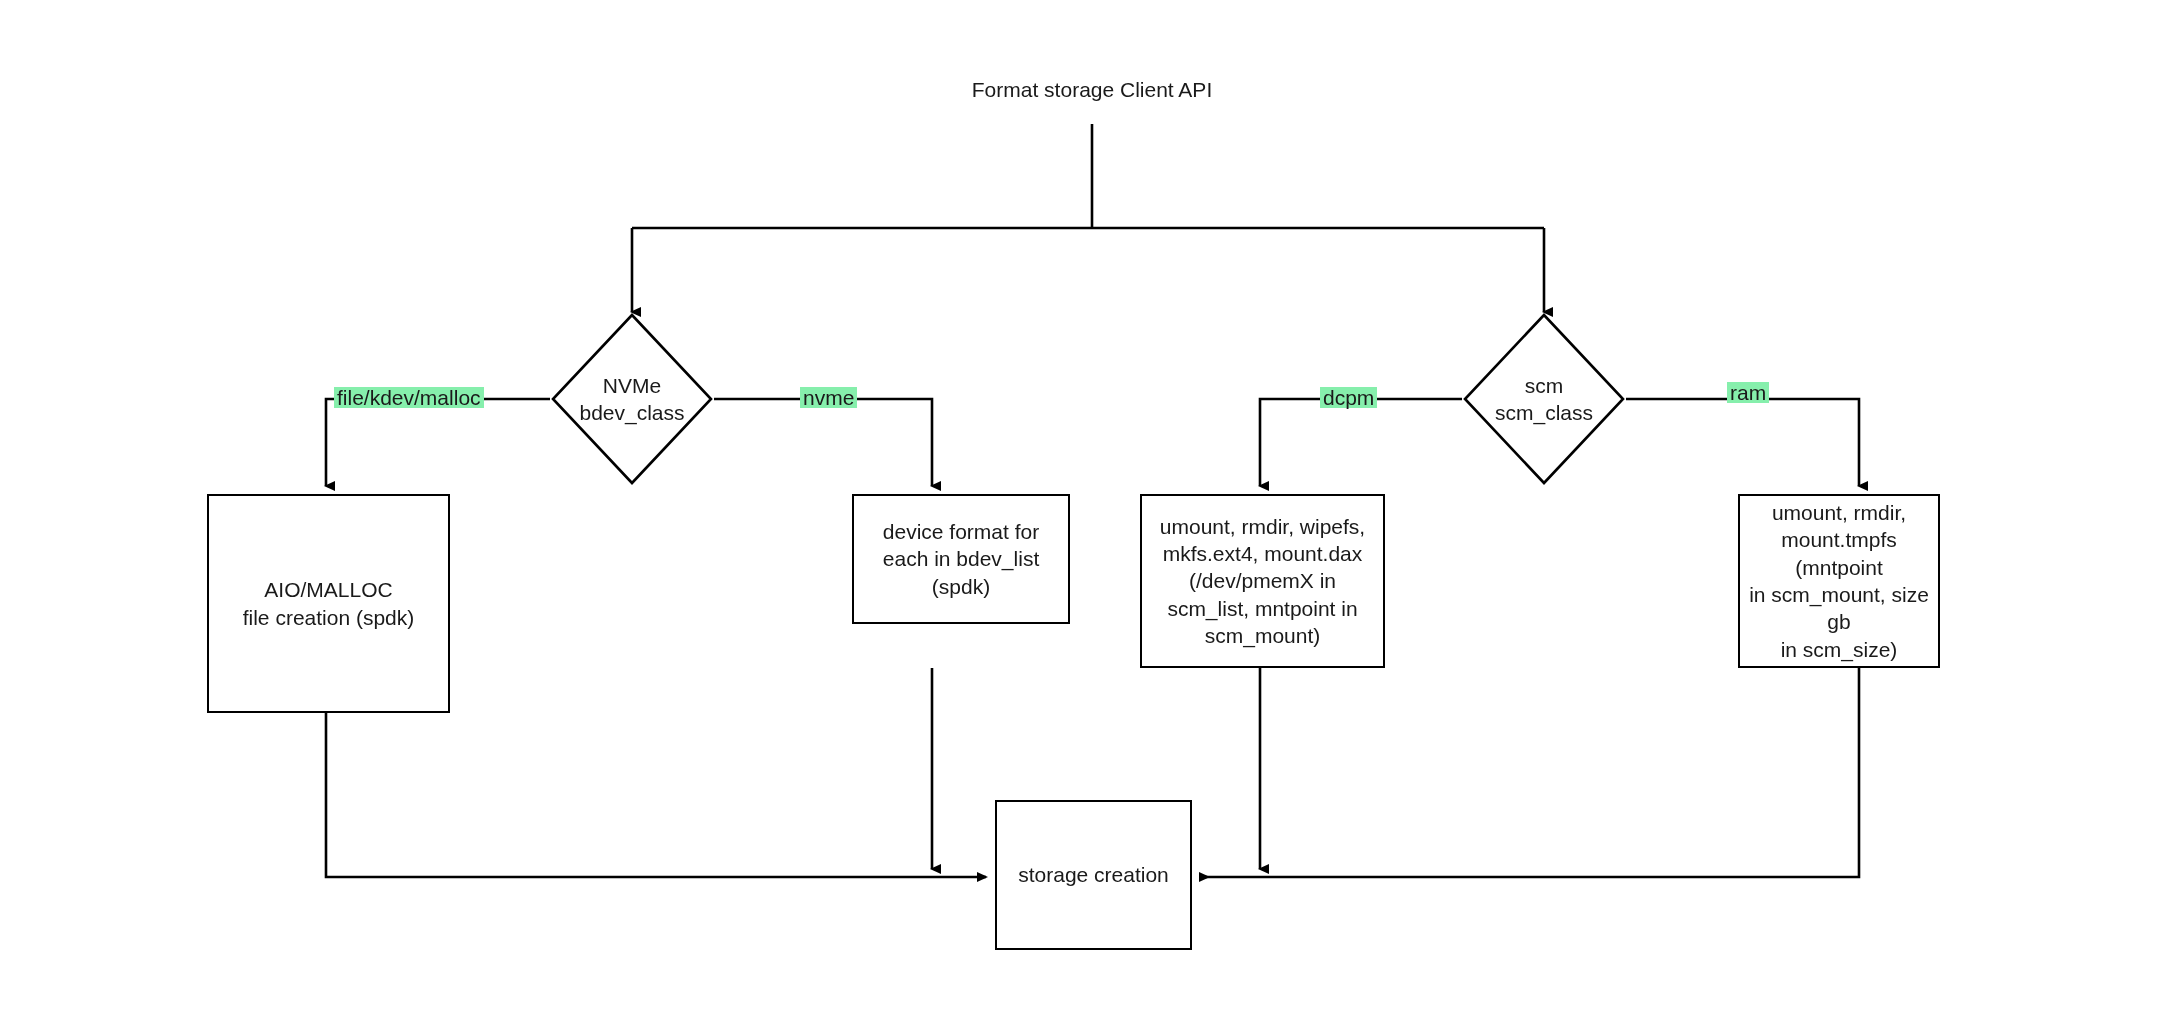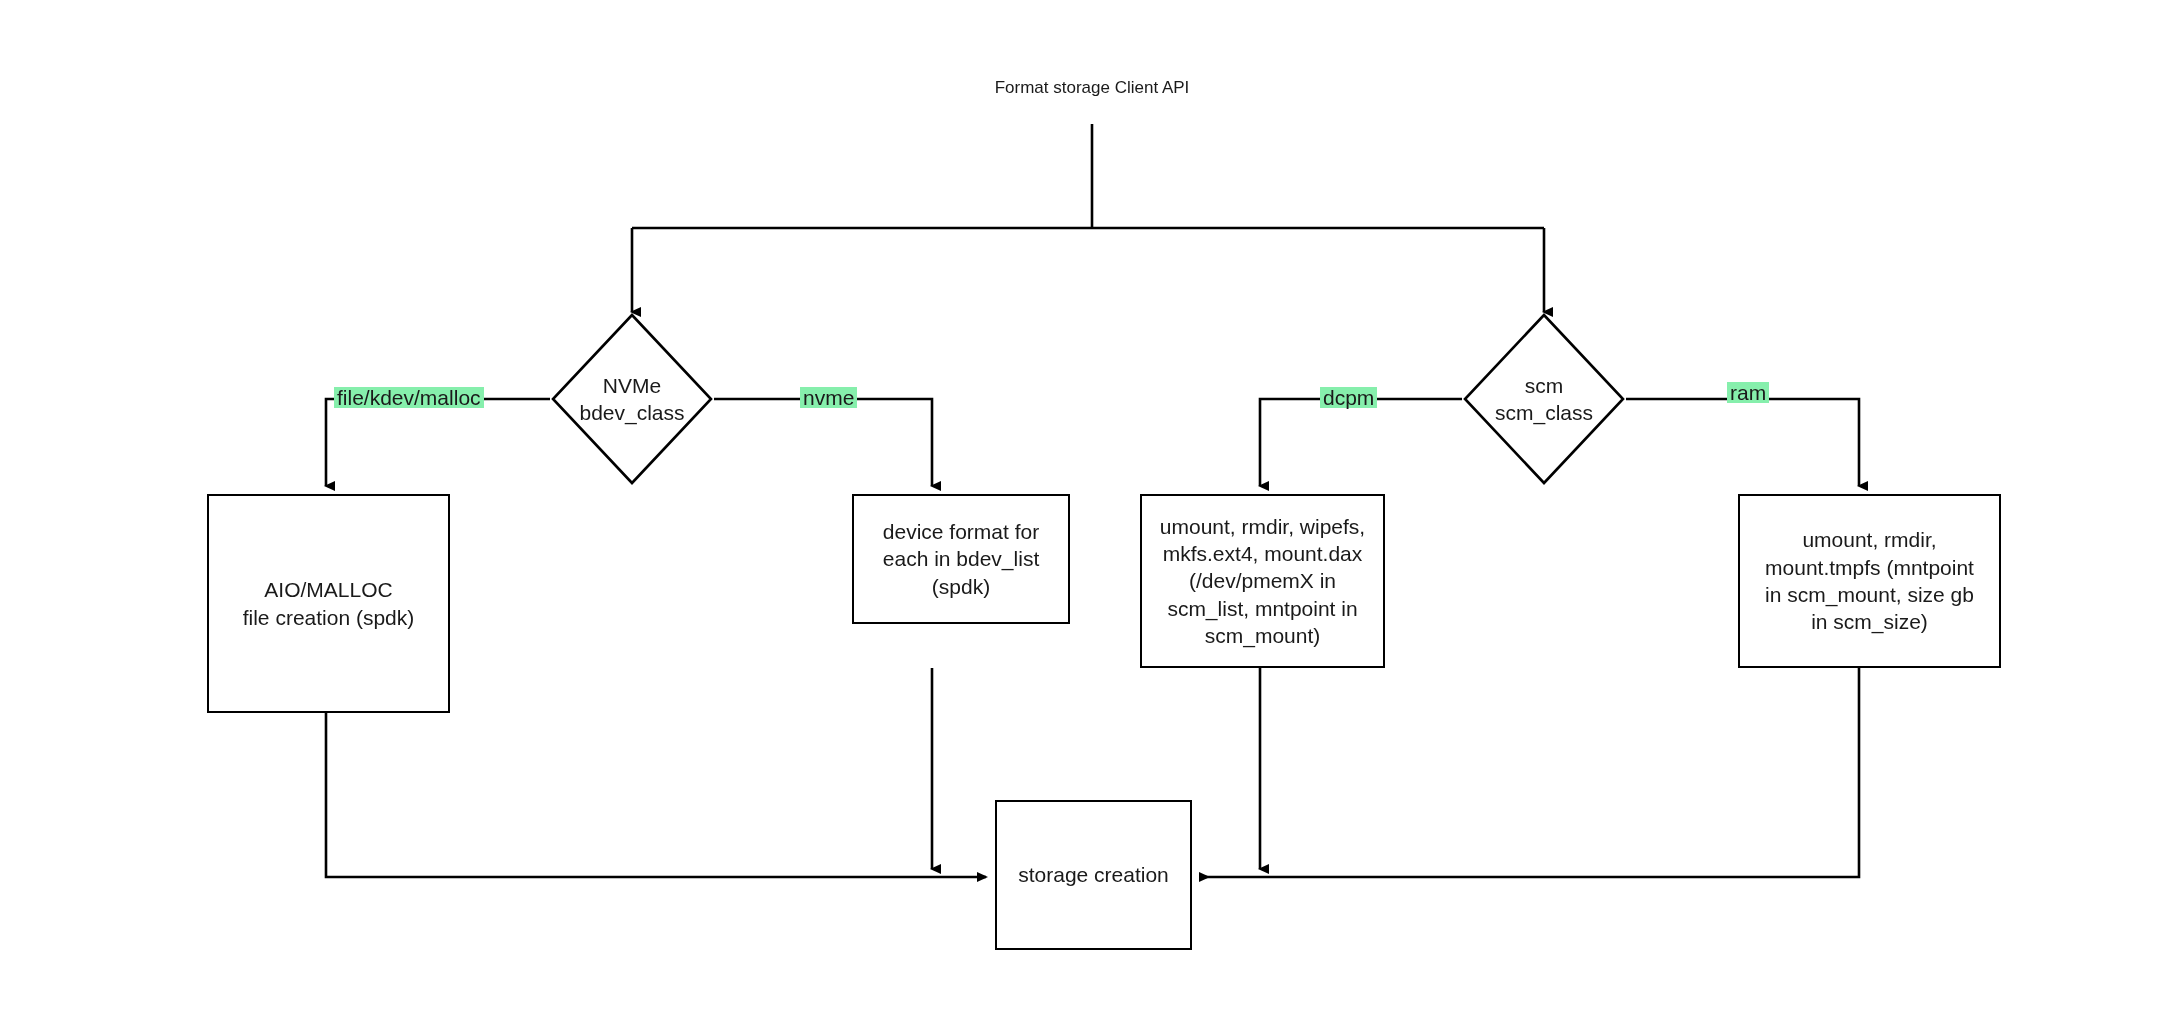--- a/index.html
+++ b/index.html
@@ -59,21 +59,21 @@
     align-items: center;
     justify-content: center;
     text-align: center;
     font-size: 21px;
     line-height: 1.30;
     white-space: pre-line;
     pointer-events: none;
   }
   .title {
     position: absolute;
-    font-size: 17px;
+    font-size: 21px;
     text-align: center;
     white-space: nowrap;
   }
   .edge-label {
     position: absolute;
     font-size: 21px;
     background: #86efac;
     padding: 0 3px;
     white-space: nowrap;
     text-align: center;
@@ -155,20 +155,20 @@
   <div class="node box" style="left:852px; top:494px; width:218px; height:130px;">device format for
 each in bdev_list
 (spdk)</div>
 
   <div class="node box" style="left:1140px; top:494px; width:245px; height:174px;">umount, rmdir, wipefs,
 mkfs.ext4, mount.dax
 (/dev/pmemX in
 scm_list, mntpoint in
 scm_mount)</div>
 
-  <div class="node box" style="left:1738px; top:494px; width:263px; height:174px;">umount, rmdir,
+  <div class="node box" style="left:1738px; top:494px; width:202px; height:174px;">umount, rmdir,
 mount.tmpfs (mntpoint
 in scm_mount, size gb
 in scm_size)</div>
 
   <div class="node box" style="left:995px; top:800px; width:197px; height:150px;">storage creation</div>
 
 </div>
 
 </body></html>

